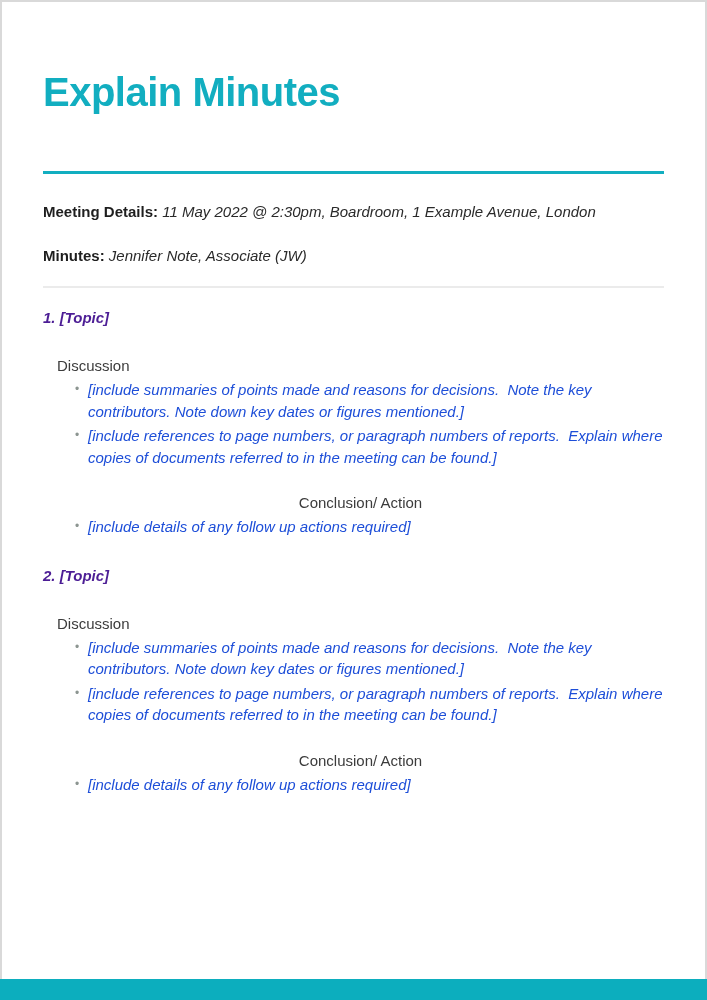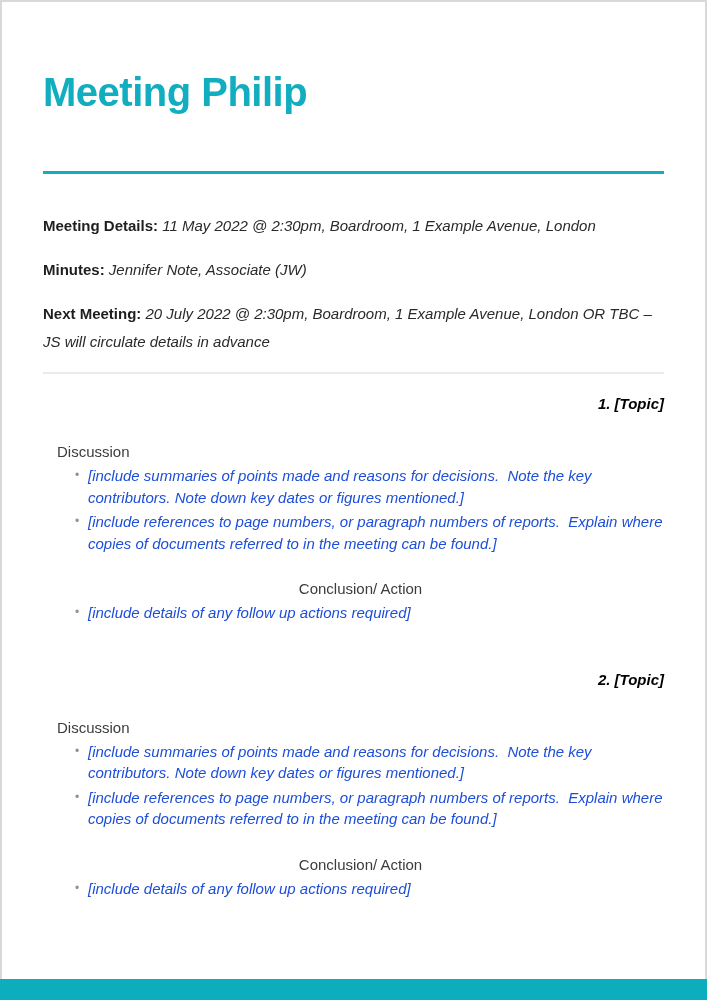--- a/index.html
+++ b/index.html
@@ -60,21 +60,21 @@
     font-size: 18px;
   }
   .rule-teal {
     height: 3px;
     background: #12aec0;
     border: none;
     margin: 0;
   }
   
   .details {
-    padding-top: 38px;
+    padding-top: 24px;
   }
   .detail {
     margin: 0 0 16px 0;
     font-size: 15px;
     line-height: 28px;
   }
   .detail .label {
     font-weight: bold;
     font-style: normal;
     color: #1e1e1e;
@@ -84,29 +84,28 @@
     color: #2a2a2a;
   }
   .rule-gray {
     height: 2px;
     background: #ebebeb;
     border: none;
     margin: 2px 0 0 0;
   }
   
   .topic { margin-top: 20px; }
-  .topic + .topic { margin-top: 46px; }
+  .topic + .topic { margin-top: 28px; }
   .topic-heading {
     margin: 0;
     font-size: 15px;
     font-weight: bold;
     font-style: italic;
-    color: #000000;
+    color: #4c1d95;
     line-height: 20px;
-    text-align: right;
   }
   .subsection-label {
     margin: 28px 0 0 14px;
     font-size: 15px;
     color: #3c3c3c;
     line-height: 20px;
   }
   ul.bullets {
     list-style: none;
     margin: 3px 0 0 0;
@@ -144,37 +143,33 @@
   }
 </style>
 </head>
 <body>
 
 <div class="page">
   <div class="page-border"></div>
 
   <div class="content">
     <div class="header">
-      <h1 class="doc-title">Meeting Philip</h1>
+      <h1 class="doc-title">Explain Minutes</h1>
     </div>
     <div class="rule-teal"></div>
 
     <div class="details">
       <p class="detail">
         <span class="label">Meeting Details:</span>
         <span class="value">11 May 2022 @ 2:30pm, Boardroom, 1 Example Avenue, London</span>
       </p>
       <p class="detail">
         <span class="label">Minutes:</span>
         <span class="value">Jennifer Note, Associate (JW)</span>
       </p>
-      <p class="detail">
-        <span class="label">Next Meeting:</span>
-        <span class="value">20 July 2022 @ 2:30pm, Boardroom, 1 Example Avenue, London OR TBC – JS will circulate details in advance</span>
-      </p>
     </div>
 
     <div class="rule-gray"></div>
 
     <div class="topic">
       <h2 class="topic-heading">1. [Topic]</h2>
       <div class="subsection-label">Discussion</div>
       <ul class="bullets">
         <li>[include summaries of points made and reasons for decisions.  Note the key contributors. Note down key dates or figures mentioned.]</li>
         <li>[include references to page numbers, or paragraph numbers of reports.  Explain where copies of documents referred to in the meeting can be found.]</li>

